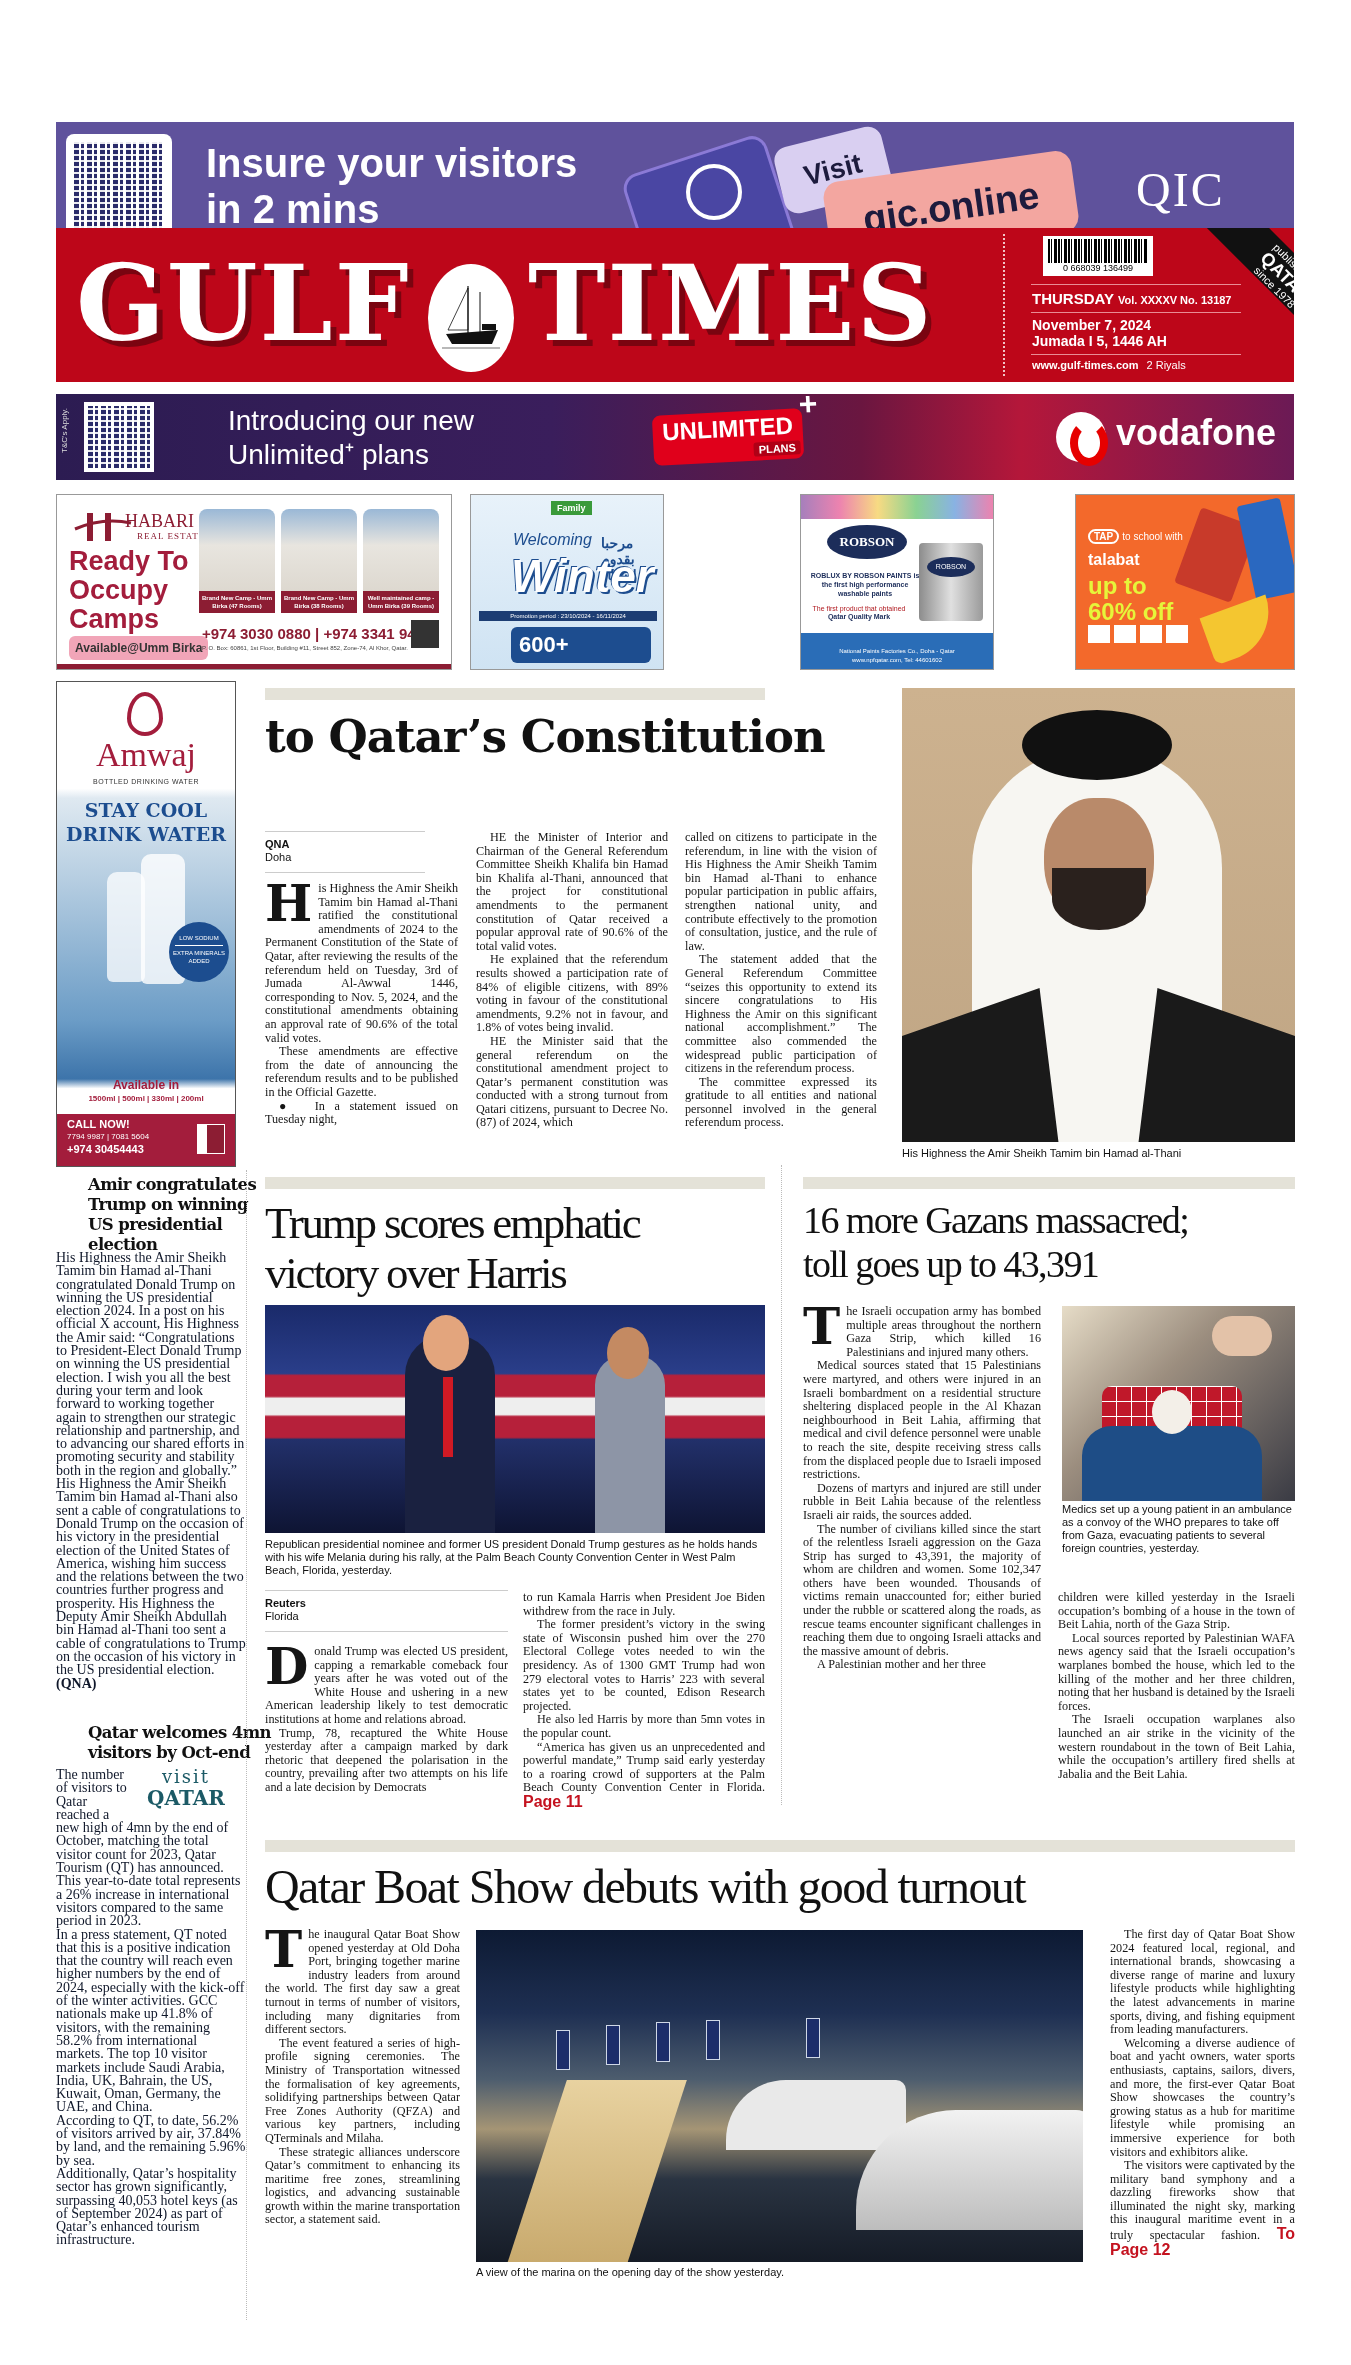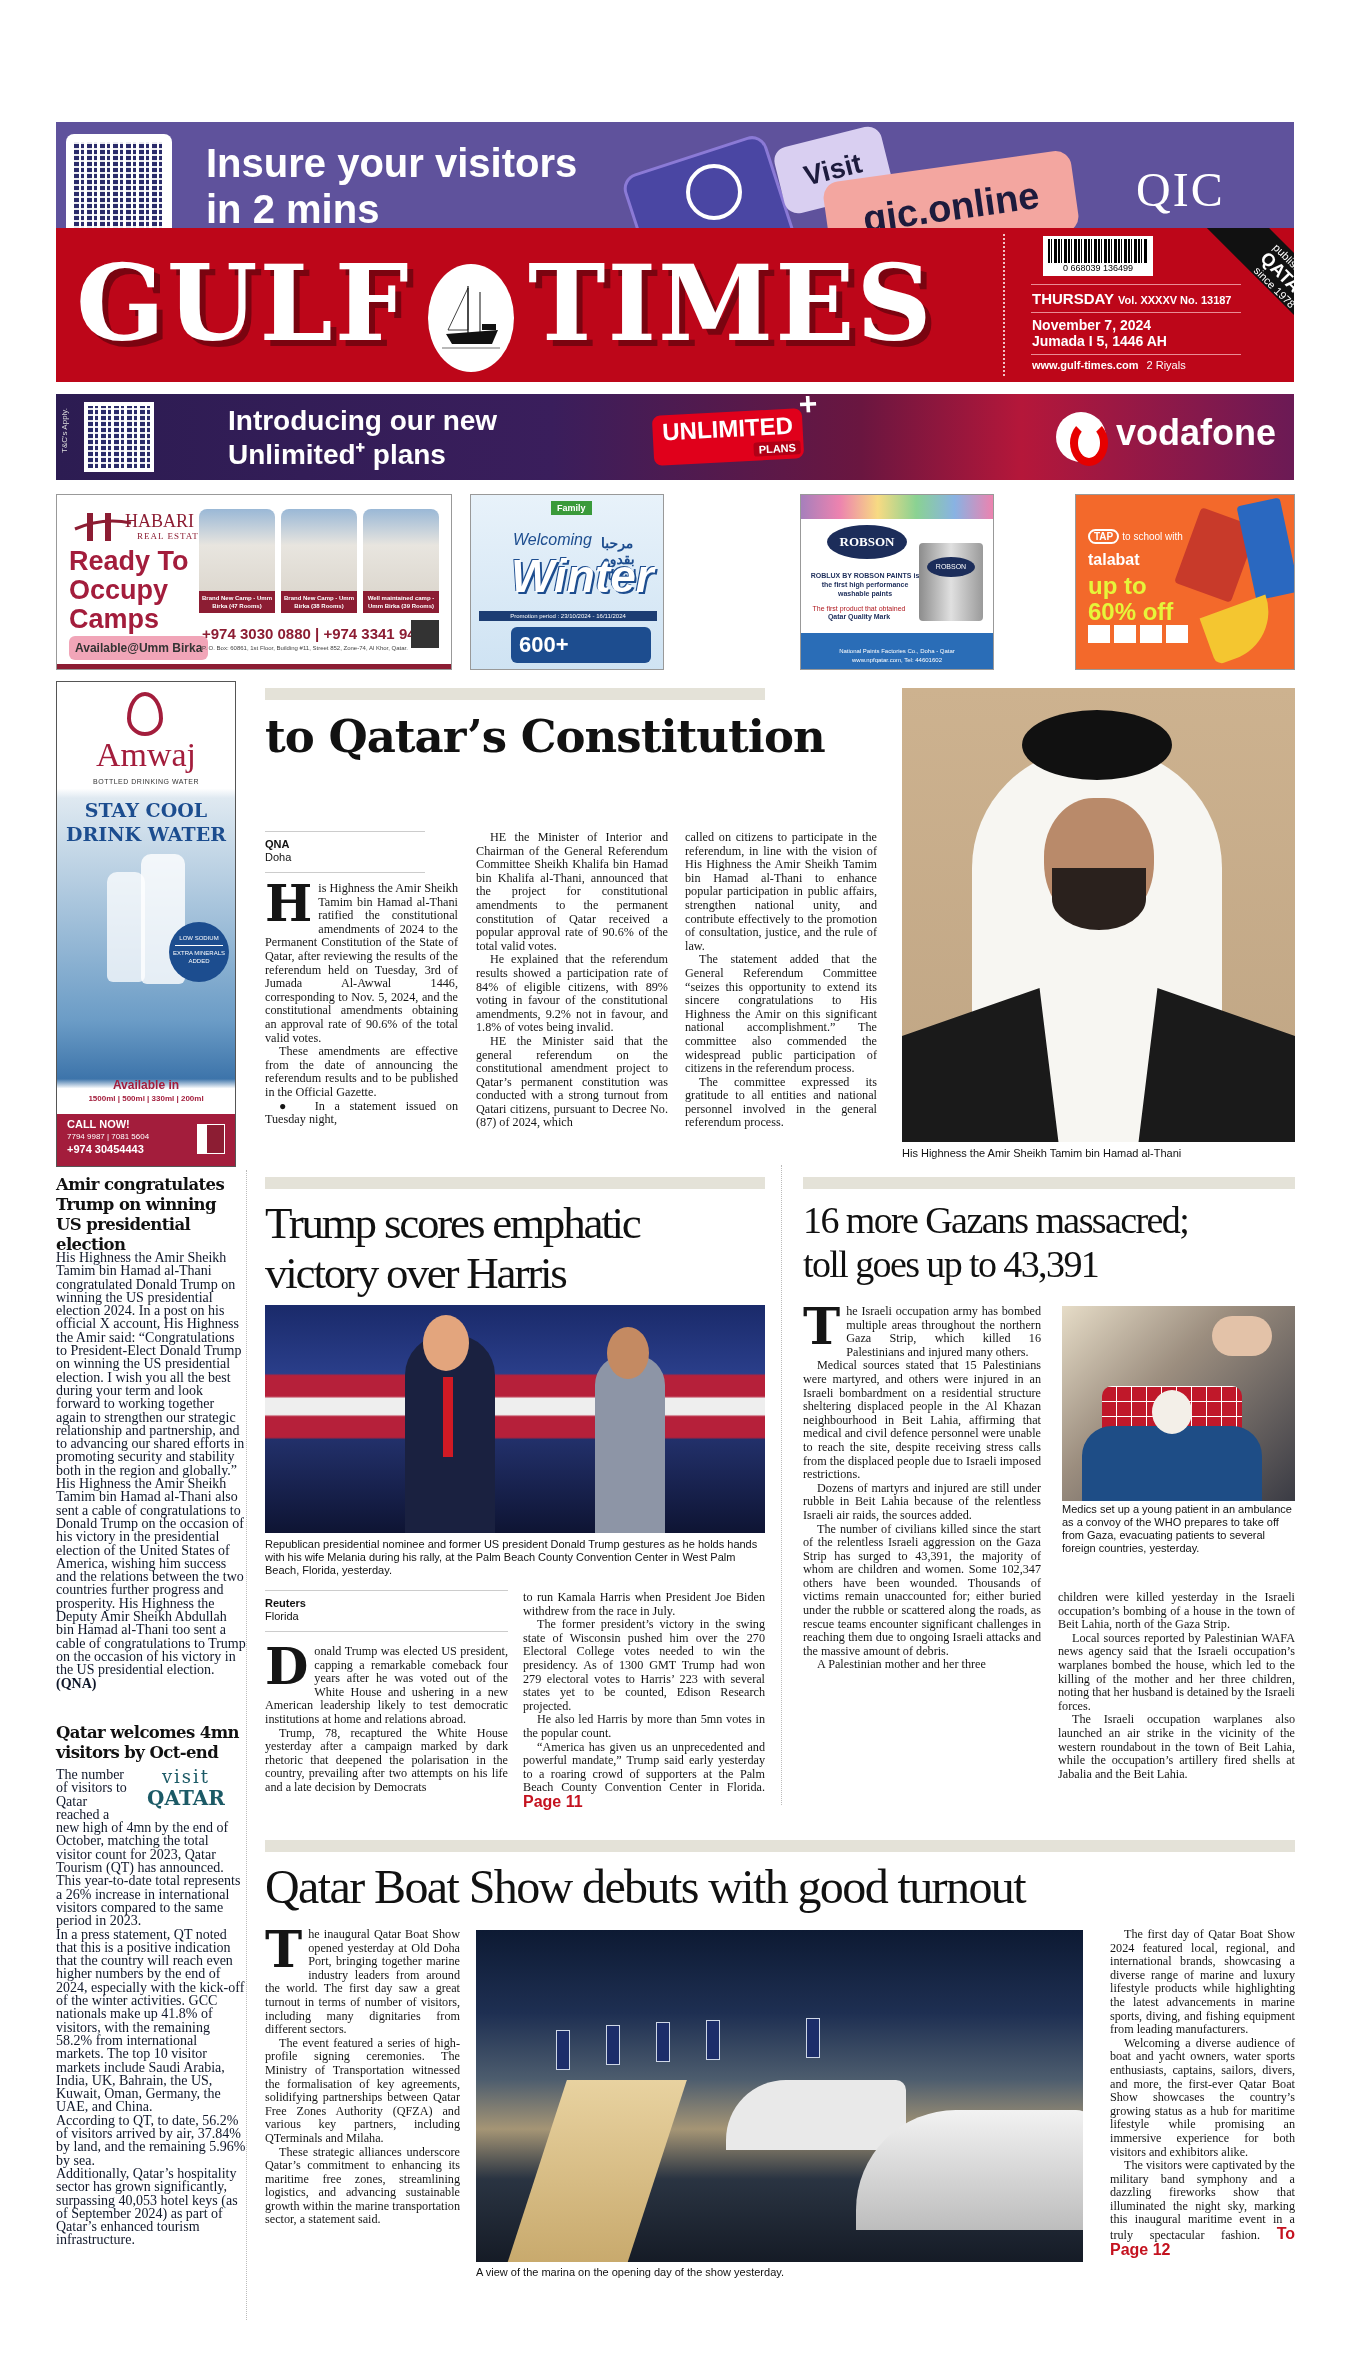--- a/index.html
+++ b/index.html
@@ -46,21 +46,21 @@
   #mast .sash { left: 1120px; top: 26px; width: 220px; height: 44px; background: #111; transform: rotate(45deg); color: #fff; text-align: center; }
   #mast .sash .s1 { font-size: 11px; line-height: 12px; margin-top: 2px; }
   #mast .sash .s2 { font-size: 18px; line-height: 18px; font-weight: bold; }
   #mast .sash .s3 { font-size: 11px; line-height: 12px; }
 
   
   #voda { left: 56px; top: 394px; width: 1238px; height: 86px; overflow: hidden;
     background: linear-gradient(90deg, #2c1c52 0%, #3a1e5c 40%, #6a1640 65%, #b5173a 78%, #6b1a55 100%); }
   #voda .tc { left: 4px; top: 14px; color: #ddd; font-size: 8px; writing-mode: vertical-rl; transform: rotate(180deg); }
   #voda .qr { left: 28px; top: 8px; width: 70px; height: 70px; background: #fff; padding: 4px; }
-  #voda .headline { left: 172px; top: 10px; color: #fff; font-size: 28px; font-weight: bold; line-height: 34px; }
+  #voda .headline { left: 172px; top: 10px; color: #fff; font-size: 28px; font-weight: normal; line-height: 34px; }
   #voda .unl { left: 597px; top: 18px; width: 150px; height: 50px; background: #e0001b; border-radius: 8px; transform: rotate(-3deg); color: #fff; text-align: center; }
   #voda .unl .u1 { font-size: 24px; font-weight: bold; line-height: 34px; }
   #voda .unl .u2 { position: absolute; left: 100px; top: 32px; background: #b00016; font-size: 11px; font-weight: bold; padding: 1px 5px; border-radius: 3px; }
   #voda .unl .plus { position: absolute; right: -16px; top: -22px; font-size: 32px; font-weight: bold; }
   #voda .vlogo { left: 1000px; top: 18px; width: 50px; height: 50px; border-radius: 50%; background: #fff; }
   #voda .vlogo::after { content: ""; position: absolute; left: 14px; top: 8px; width: 22px; height: 30px; border-radius: 50% 50% 50% 50%; border: 8px solid #e60000; border-top-color: transparent; }
   #voda .vtext { left: 1060px; top: 18px; color: #fff; font-size: 36px; font-weight: bold; }
 
   
   .ad { border: 1px solid #999; overflow: hidden; }
@@ -118,21 +118,21 @@
   #amwaj .badge { left: 112px; top: 240px; width: 60px; height: 60px; border-radius: 50%; background: #1c4d8f; color: #fff; font-size: 6px; text-align: center; padding-top: 12px; line-height: 8px; font-family: "Liberation Sans", sans-serif; }
   #amwaj .avail { left: 0; width: 178px; top: 396px; text-align: center; color: #a31d3c; font-size: 12px; font-weight: bold; font-family: "Liberation Sans", sans-serif; }
   #amwaj .sizes { left: 0; width: 178px; top: 412px; text-align: center; color: #a31d3c; font-size: 8px; font-weight: bold; font-family: "Liberation Sans", sans-serif; }
   #amwaj .call { left: 0; top: 432px; width: 178px; height: 54px; background: #a31d3c; color: #fff; padding: 4px 10px; font-family: "Liberation Sans", sans-serif; }
   #amwaj .call .c1 { font-size: 11px; font-weight: bold; }
   #amwaj .call .c2 { font-size: 8px; margin-top: 2px; }
   #amwaj .call .c3 { font-size: 11px; font-weight: bold; margin-top: 2px; }
   #amwaj .flag { position: absolute; right: 10px; top: 10px; width: 28px; height: 30px; background: linear-gradient(90deg, #fff 35%, #8c1d33 35%); border: 1px solid #fff; }
 
   
-  .side-h { font-family: "DejaVu Serif", serif; font-weight: bold; color: #111; }
+  .side-h { font-family: "DejaVu Serif", serif; font-weight: bold; color: #111; margin-left: 32px; }
   .side-body { font-family: Liberation Serif, serif; font-size: 14px; line-height: 13.3px; color: #0f172a; }
   #amir-side-h { left: 56px; top: 1175px; width: 190px; font-size: 16.5px; line-height: 20px; letter-spacing: -0.6px; }
   #amir-side-b { left: 56px; top: 1251px; width: 190px; }
   #visit-h { left: 56px; top: 1723px; width: 190px; font-size: 16.5px; line-height: 20px; letter-spacing: -0.6px; }
   #visit-b { left: 56px; top: 1768px; width: 190px; }
   #visit-logo { left: 130px; top: 1767px; width: 112px; height: 46px; text-align: center; color: #1c5a66; font-family: "DejaVu Serif", serif; background: #fff; }
   #visit-logo .v1 { font-size: 18px; line-height: 20px; letter-spacing: 2px; }
   #visit-logo .v2 { font-size: 20px; line-height: 22px; font-weight: bold; }
   .vsep { border-left: 1px dotted #bbb; }
 

